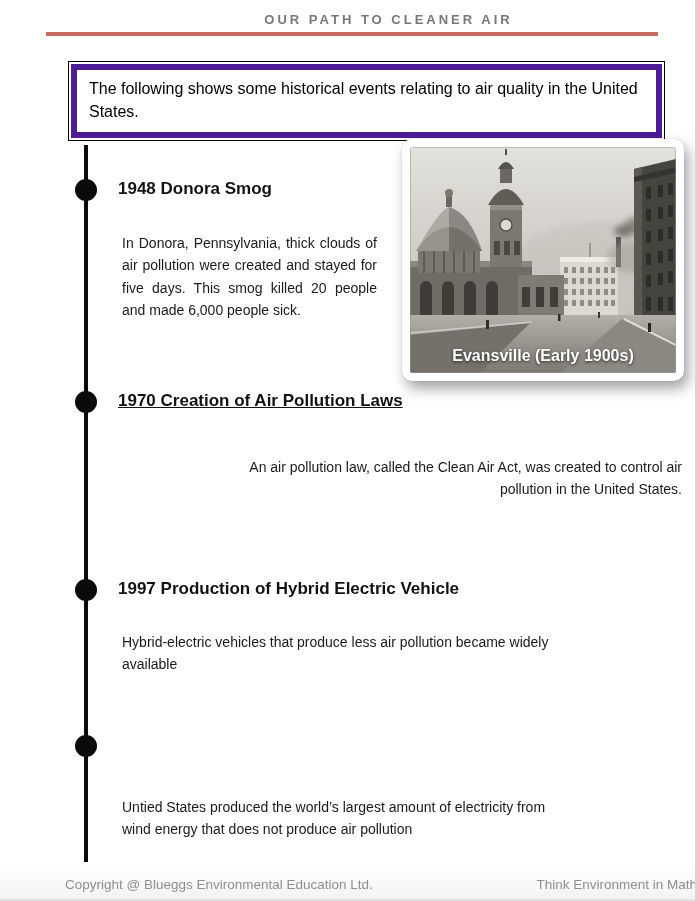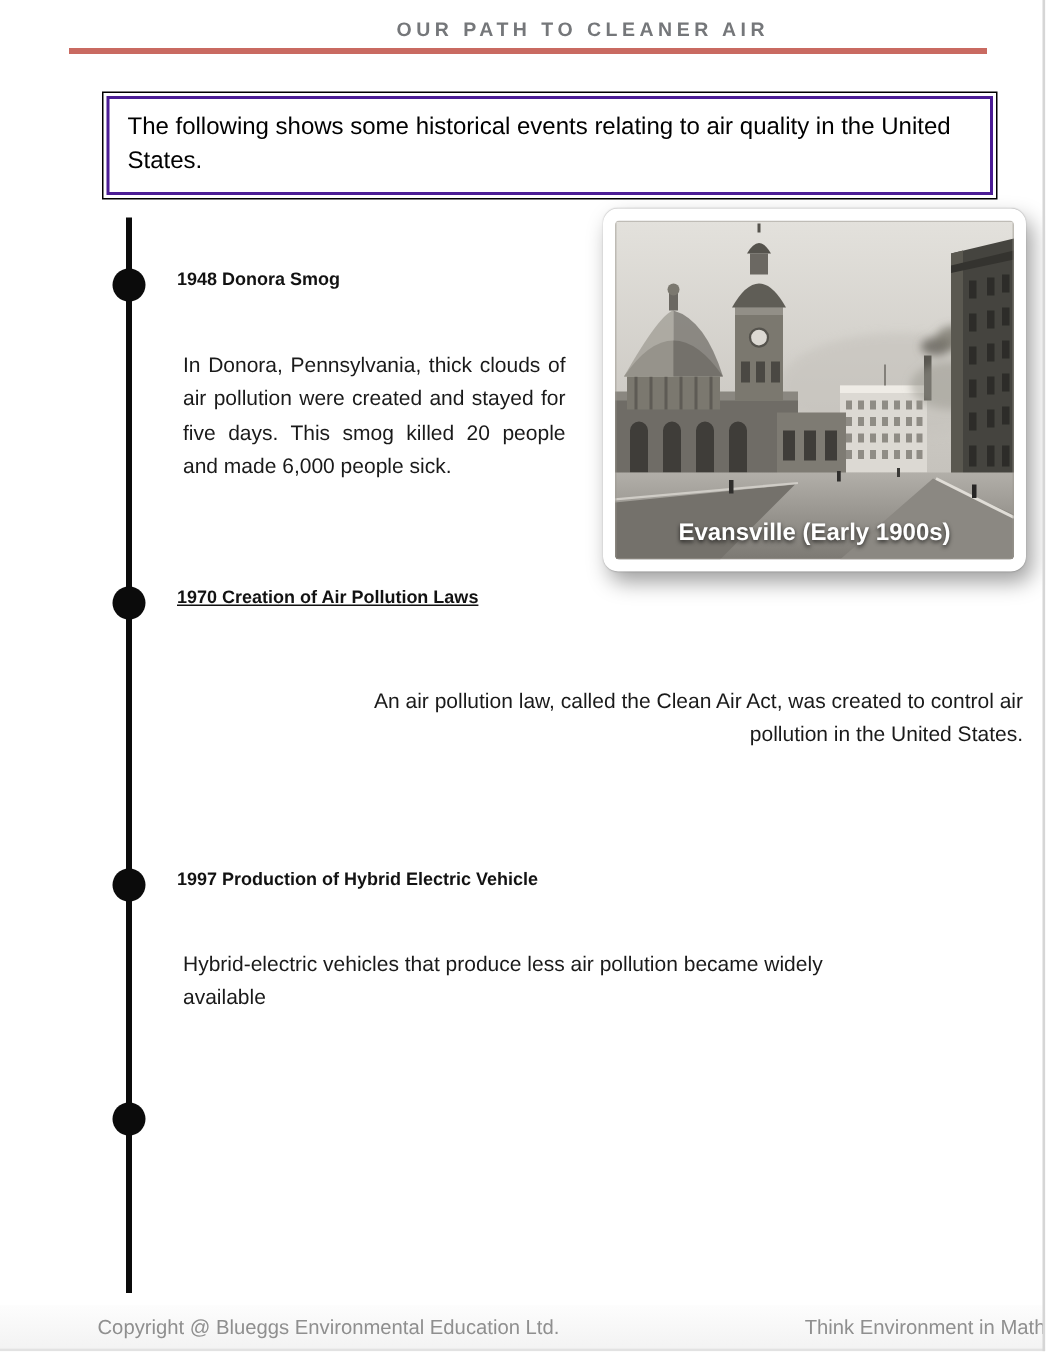--- a/index.html
+++ b/index.html
@@ -11,26 +11,26 @@
   .doc-header-title{
     position:absolute;top:12px;left:0;width:100%;text-align:center;
     font-size:13px;font-weight:bold;letter-spacing:3px;color:#75777a;padding-left:40px;
   }
   .header-rule{position:absolute;left:46px;top:32px;width:612px;height:4px;background:#c96a61;}
   .intro-box-outer{
     position:absolute;left:68px;top:61px;width:597px;box-sizing:border-box;
     border:1px solid #000;padding:2px;background:#fff;
   }
   .intro-box-inner{
-    border:2px solid #4c1d95;padding:7px 12px 9px 12px;
+    border:6px solid #4c1d95;padding:7px 12px 9px 12px;
     font-size:16px;line-height:1.45;color:#000;
   }
   .timeline-line{position:absolute;left:84px;top:145px;width:4px;height:717px;background:#0b0b0b;}
   .timeline-dot{position:absolute;left:75px;width:22px;height:22px;border-radius:50%;background:#0b0b0b;}
-  .event-title{position:absolute;left:118px;font-size:12px;font-weight:bold;color:#121212;white-space:nowrap;}
+  .event-title{position:absolute;left:118px;font-size:17px;font-weight:bold;color:#121212;white-space:nowrap;}
   .event-body{position:absolute;left:122px;font-size:14px;color:#1a1a1a;line-height:1.6;margin-top:18px;}
   .body-justified{text-align:justify;}
   .body-prewrap{white-space:pre-line;}
   .photo-frame{
     position:absolute;left:402px;top:139px;width:282px;height:242px;box-sizing:border-box;
     background:#fff;border-radius:10px;padding:8px;
     box-shadow:4px 7px 14px rgba(0,0,0,0.38), 0 0 1px rgba(0,0,0,0.25);
   }
   .photo-inner{position:relative;width:266px;height:226px;border-radius:3px;overflow:hidden;}
   .photo-caption{
@@ -217,20 +217,22 @@
   </div>
 
   <div class="event-title" style="top:391px;text-decoration:underline;">1970 Creation of Air Pollution Laws</div>
   <div class="event-body body-prewrap" style="top:438px;width:560px;text-align:right;">An air pollution law, called the Clean Air Act, was created to control air
 pollution in the United States.</div>
 
   <div class="event-title" style="top:579px;">1997 Production of Hybrid Electric Vehicle</div>
   <div class="event-body body-prewrap" style="top:613px;width:560px;">Hybrid-electric vehicles that produce less air pollution became widely
 available</div>
 
+  <div class="event-body body-prewrap" style="top:778px;width:560px;">Untied States produced the world’s largest amount of electricity from
+wind energy that does not produce air pollution</div>
 
   <div class="footer">
     <span>Copyright @ Blueggs Environmental Education Ltd.</span>
     <span>Think Environment in Math</span>
   </div>
 
   <div class="page-right-edge"></div>
 </div>
 
 </body></html>

